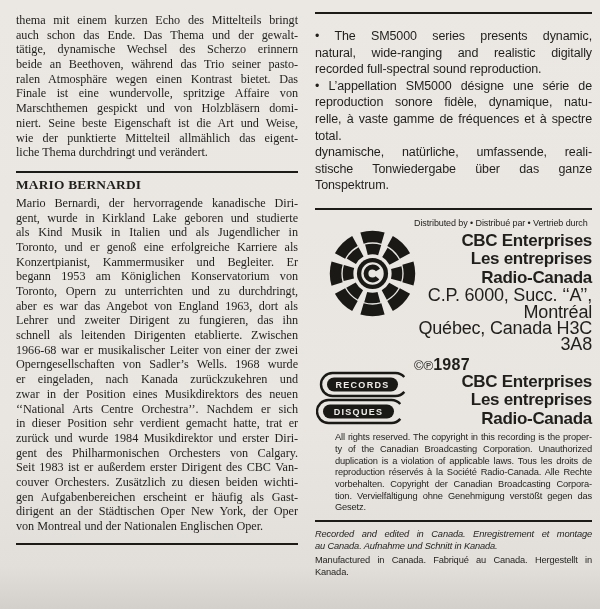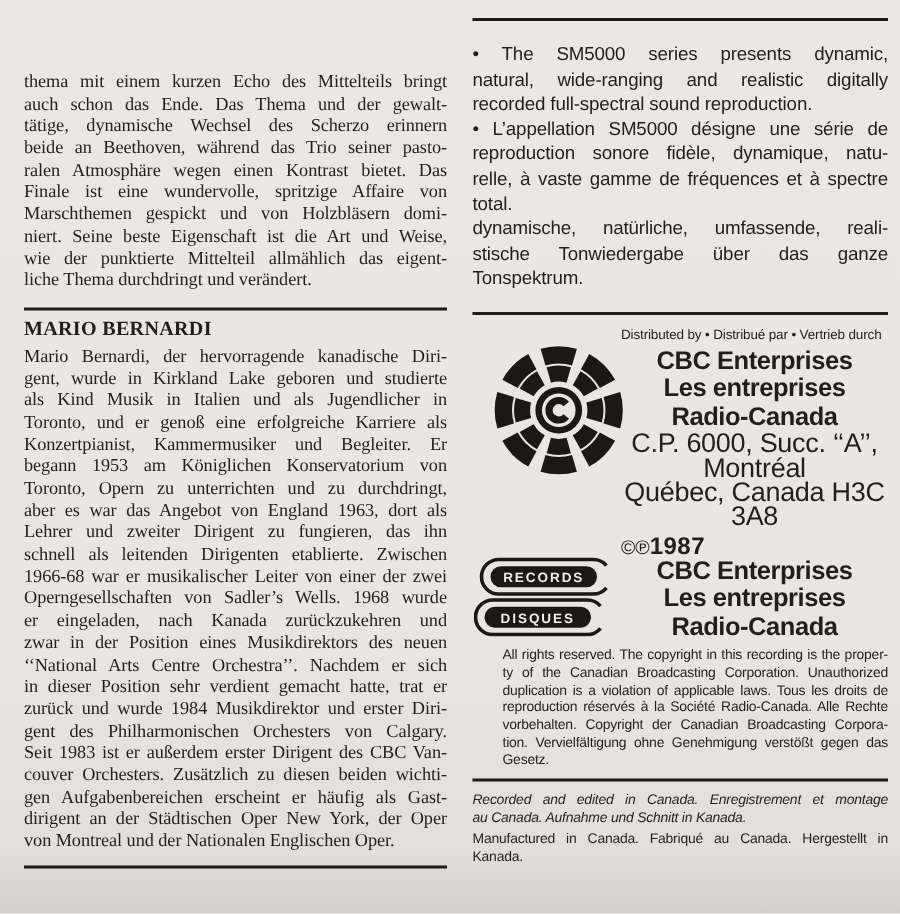--- a/index.html
+++ b/index.html
@@ -6,27 +6,27 @@
   .page{
     position:relative;
     width:600px;height:609px;
     overflow:hidden;
     background:linear-gradient(180deg,#ebe8e4 0%,#e9e6e2 70%,#e2dfdb 93%,#d3d0cc 100%);
     color:#201f1c;
   }
   .col-left{position:absolute;left:16px;top:13px;width:282px;}
   .col-right{position:absolute;left:315px;top:12px;width:277px;}
   .rule{height:2px;background:#1c1b18;border:0;margin:0;}
-  .serif-para{font-family:"Liberation Serif",serif;font-size:12.2px;line-height:14.68px;letter-spacing:-0.05px;margin-top:34px;}
+  .serif-para{font-family:"Liberation Serif",serif;font-size:12.2px;line-height:14.68px;letter-spacing:-0.05px;}
   .heading{font-family:Liberation Serif, serif;font-weight:bold;font-size:13.4px;letter-spacing:0.2px;margin-top:4px;}
   .sans-para{font-family:"Liberation Sans",sans-serif;font-size:12.5px;line-height:16.6px;letter-spacing:-0.1px;}
   .small{font-family:"Liberation Sans",sans-serif;font-size:9.3px;line-height:11.7px;letter-spacing:-0.15px;}
   .justify .jline{text-align:justify;text-align-last:justify;}
   .justify .jline:last-child{text-align-last:left;}
-  .plain .jline{text-align:center;}
+  .plain .jline{text-align:right;}
   .dist-row{display:flex;margin-top:8px;}
   .logo-col{width:99px;flex:0 0 99px;}
   .dist-text{flex:1;}
   .dist-label{font-family:"Liberation Sans",sans-serif;font-size:9px;line-height:11px;letter-spacing:-0.1px;white-space:nowrap;}
   .bold-names{font-family:"Liberation Sans",sans-serif;font-weight:bold;font-size:17px;line-height:18.5px;letter-spacing:-0.3px;}
   .address{font-family:"Liberation Sans",sans-serif;font-size:18px;line-height:16.3px;letter-spacing:-0.2px;}
   .year-line{font-family:"Liberation Sans",sans-serif;font-size:13px;line-height:15px;}
   .year-line b{font-size:16px;letter-spacing:0.3px;text-align:center;}
   .cbc-logo-svg{display:block;margin:11px 0 0 13px;}
   .badges-svg{display:block;margin:14px 0 0 1px;}

